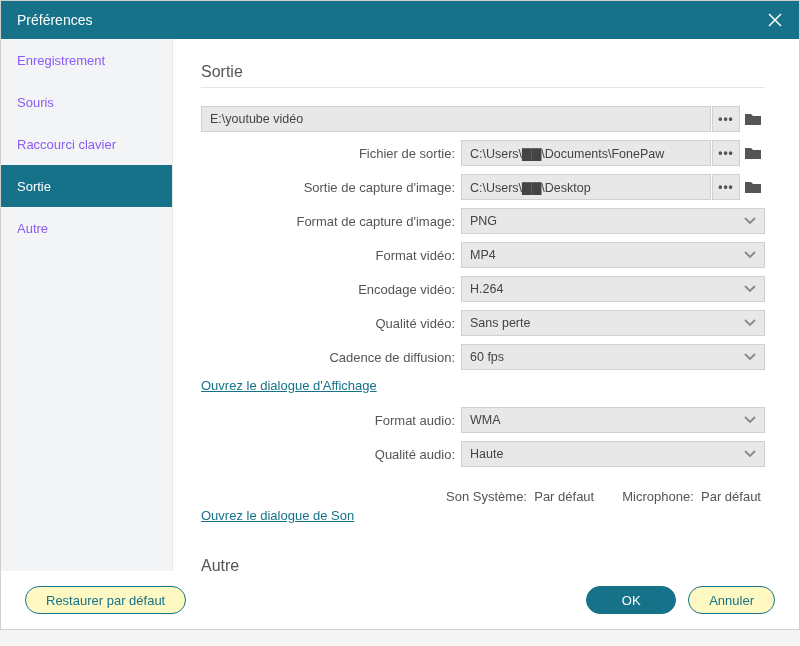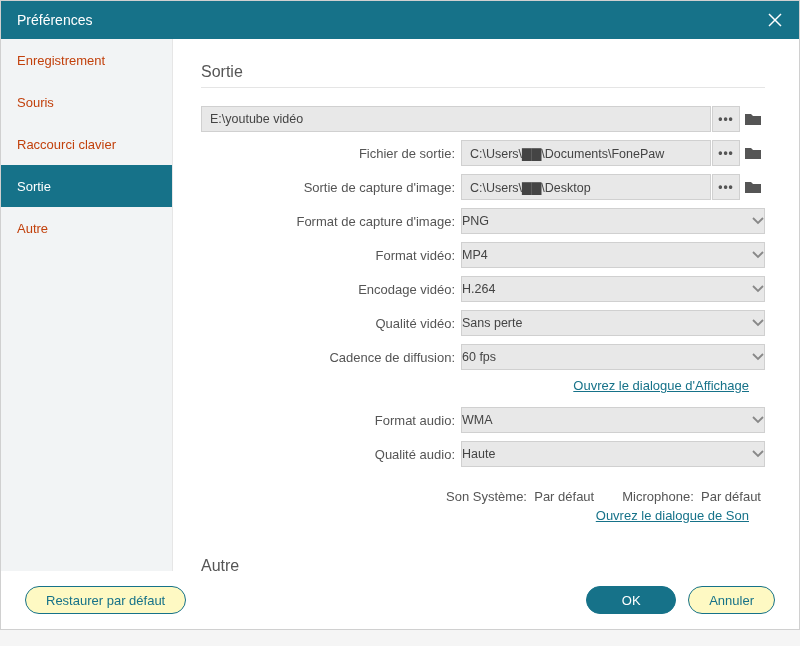--- a/index.html
+++ b/index.html
@@ -4,39 +4,39 @@
   <style>
     * { margin:0; padding:0; box-sizing:border-box; font-family:"Segoe UI",Arial,sans-serif; }
     body { background:#f5f5f5; width:800px; height:646px; overflow:hidden; }
     .window { width:800px; height:630px; background:#fff; display:flex; flex-direction:column; border:1px solid #d0d0d0; }
     .titlebar { height:38px; background:#167289; color:#fff; display:flex; align-items:center; padding:0 16px; justify-content:space-between; }
     .titlebar .title { font-size:14px; }
     .close-x { width:16px; height:16px; cursor:pointer; }
     .close-x svg { stroke:#fff; stroke-width:1.5; }
     .body { flex:1; display:flex; overflow:hidden; }
     .sidebar { width:172px; background:#f2f4f5; border-right:1px solid #e6e6e6; }
-    .sidebar-item { height:42px; display:flex; align-items:center; padding-left:16px; font-size:13px; color:#c2410c; cursor:pointer; }
+    .sidebar-item { height:42px; display:flex; align-items:center; padding-left:16px; font-size:13px; color:#8b5cf6; cursor:pointer; }
     .sidebar-item.active { background:#167289; color:#fff; }
     .main { flex:1; position:relative; overflow:hidden; }
     .scroll { position:absolute; inset:0; overflow-y:auto; padding:24px 34px 10px 28px; }
     .scroll::-webkit-scrollbar { width:10px; }
     .scroll::-webkit-scrollbar-thumb { background:#c8c8c8; border-radius:0; }
     .section-title { font-size:16px; color:#555; margin-bottom:6px; }
     .hr { border:none; border-top:1px solid #e5e5e5; margin-bottom:18px; }
     .row { display:flex; align-items:center; margin-bottom:8px; }
     .row-label { width:260px; text-align:right; padding-right:6px; font-size:13px; color:#555; }
     .row-control { flex:1; display:flex; align-items:center; gap:1px; }
     .text-input { flex:1; height:26px; background:#e8e8e8; border:1px solid #d0d0d0; padding:0 8px; font-size:12.5px; color:#444; }
     .btn-ellipsis { width:28px; height:26px; background:#e8e8e8; border:1px solid #d0d0d0; display:flex; align-items:center; justify-content:center; cursor:pointer; font-size:12px; font-weight:bold; color:#555; letter-spacing:1px; }
     .btn-folder { width:24px; height:24px; display:flex; align-items:center; justify-content:center; cursor:pointer; }
     .btn-folder svg { fill:#555; }
-    .select { flex:1; height:26px; background:#e8e8e8; border:1px solid #d0d0d0; display:flex; align-items:center; justify-content:space-between; padding:0 0; font-size:12.5px; color:#444; cursor:pointer; }
+    .select { flex:1; height:26px; background:#e8e8e8; border:1px solid #d0d0d0; display:flex; align-items:center; justify-content:space-between; padding:0 8px; font-size:12.5px; color:#444; cursor:pointer; }
     .select .chev svg { stroke:#888; stroke-width:1.8; fill:none; }
     .link { color:#167289; font-size:13px; text-decoration:underline; cursor:pointer; }
-    .link-row { display:flex; justify-content:flex-end; margin:4px 16px 14px; }
+    .link-row { display:flex; justify-content:flex-start; margin:4px 0 14px; }
     .info-row { display:flex; justify-content:flex-end; gap:28px; font-size:13px; color:#555; margin:22px 0 4px; padding-right:4px; }
     .footer { height:58px; border-top:0; display:flex; align-items:center; padding:0 24px; justify-content:space-between; background:#fff; }
     .btn { height:28px; padding:0 20px; border-radius:14px; font-size:13px; cursor:pointer; display:inline-flex; align-items:center; justify-content:center; }
     .btn-outline { background:#fef9c3; border:1.5px solid #167289; color:#167289; }
     .btn-primary { background:#167289; border:1.5px solid #167289; color:#fff; min-width:90px; }
     .footer-right { display:flex; gap:12px; }
     .checkbox-row { display:flex; align-items:center; gap:8px; font-size:13px; color:#555; margin-left:10px; }
     .checkbox { width:16px; height:16px; background:#167289; border-radius:2px; display:flex; align-items:center; justify-content:center; }
     .spacer { height:20px; }
   </style>

